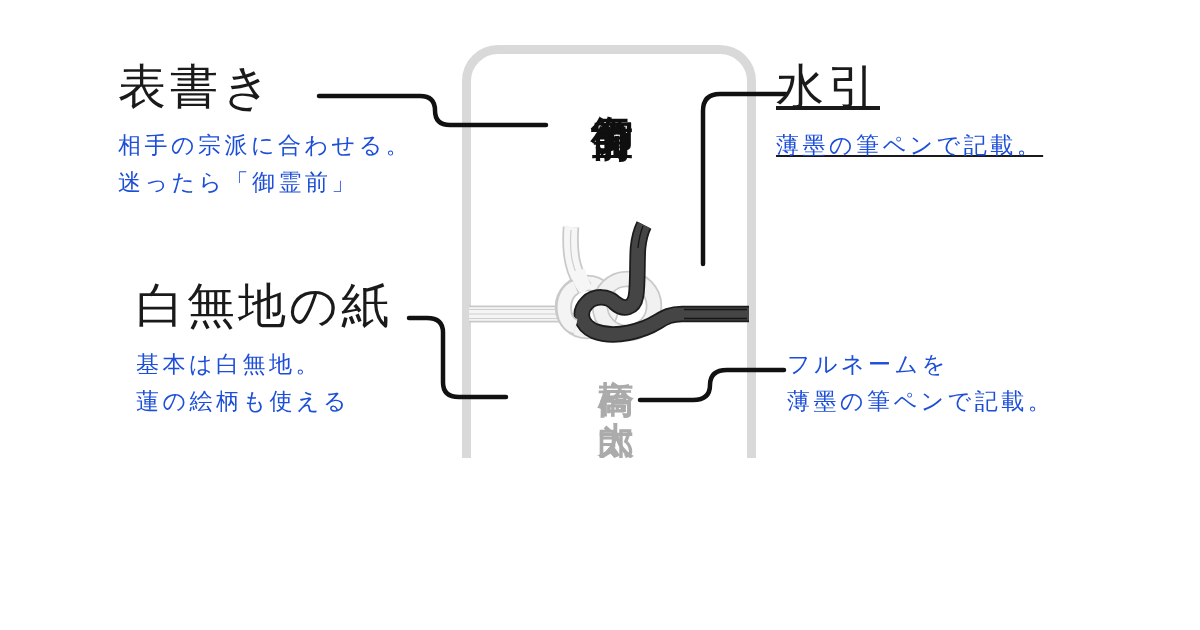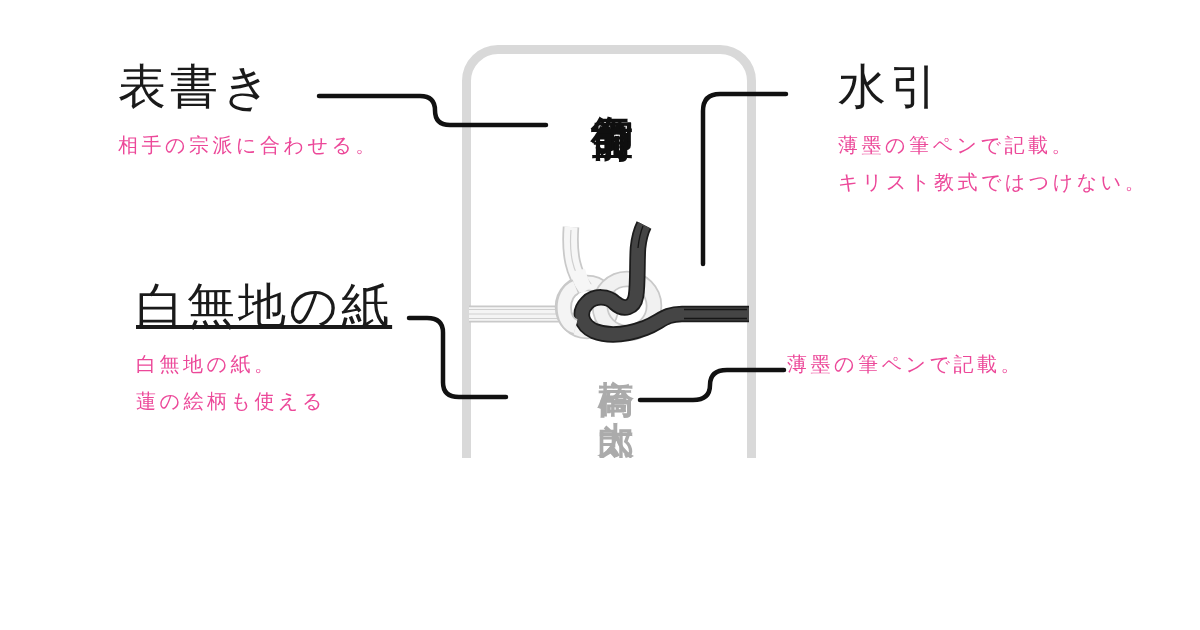--- a/index.html
+++ b/index.html
@@ -49,30 +49,30 @@
     margin:0;
     font-size:48px;
     font-weight:500;
     letter-spacing:4px;
     line-height:58px;
     color:#1a1a1a;
     white-space:nowrap;
   }
   .ann .body{
     margin-top:11px;
-    font-size:20px;
+    font-size:23px;
     letter-spacing:3.5px;
     line-height:37px;
-    color:#ec4899;
+    color:#1d4ed8;
   }
   .ann .ln{white-space:nowrap;}
   #ann-omotegaki{left:86px;top:58px;}
-  #ann-mizuhiki{left:806px;top:58px;}
+  #ann-mizuhiki{left:744px;top:58px;text-decoration:underline;}
   #ann-shiromuji{left:104px;top:277px;}
-  #ann-shiromuji .ttl{letter-spacing:3px;text-decoration:underline;}
+  #ann-shiromuji .ttl{letter-spacing:3px;}
   #ann-namae{left:755px;top:335px;}
   
   .overlay{
     position:absolute;inset:0;
     width:1200px;height:630px;
     pointer-events:none;
   }
   .connector{stroke:#111111;stroke-width:4.5;fill:none;stroke-linecap:round;}
 </style>
 </head>
@@ -123,38 +123,39 @@
     <path class="connector" d="M287,96 H388 Q403,96 403,110.5 Q403,125 418,125 H514"></path>
     <path class="connector" d="M754,94 H688 Q671,94 671,111 V264"></path>
     <path class="connector" d="M377,318 H395 Q411,318 411,332.5 V382.5 Q411,397 427,397 H474"></path>
     <path class="connector" d="M608,400 H661 Q678,400 678,385 Q678,370 695,370 H752"></path>
   </svg>
 
   <section class="ann" id="ann-omotegaki">
     <h2 class="ttl">表書き</h2>
     <div class="body">
       <div class="ln">相手の宗派に合わせる。</div>
+      <div class="ln">迷ったら「御霊前」</div>
     </div>
   </section>
 
   <section class="ann" id="ann-mizuhiki">
     <h2 class="ttl">水引</h2>
     <div class="body">
       <div class="ln">薄墨の筆ペンで記載。</div>
-      <div class="ln">キリスト教式ではつけない。</div>
     </div>
   </section>
 
   <section class="ann" id="ann-shiromuji">
     <h2 class="ttl">白無地の紙</h2>
     <div class="body">
-      <div class="ln">白無地の紙。</div>
+      <div class="ln">基本は白無地。</div>
       <div class="ln">蓮の絵柄も使える</div>
     </div>
   </section>
 
   <section class="ann" id="ann-namae">
     <div class="body">
+      <div class="ln">フルネームを</div>
       <div class="ln">薄墨の筆ペンで記載。</div>
     </div>
   </section>
 
 </div>
 
 </body></html>

